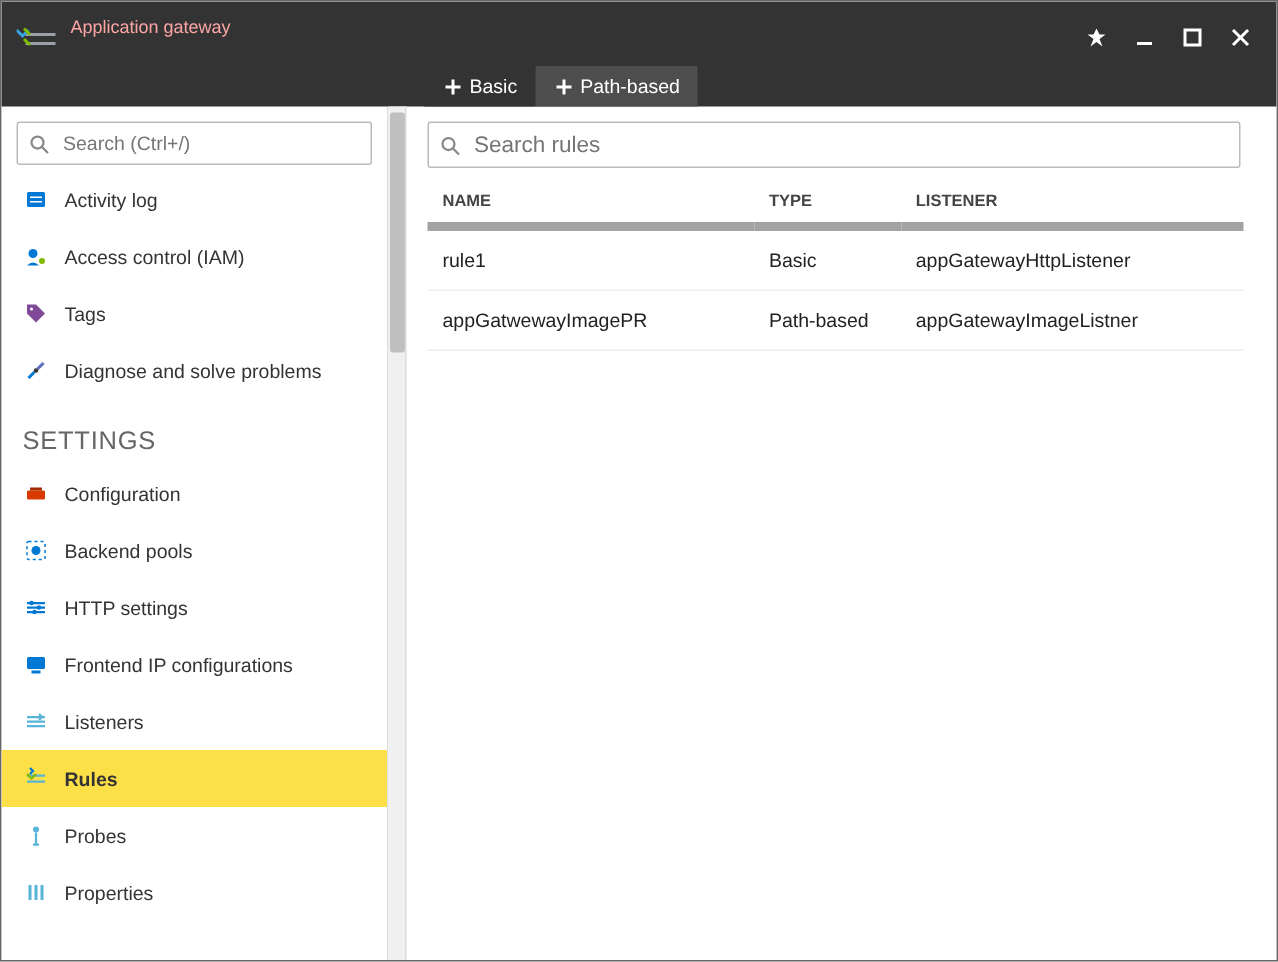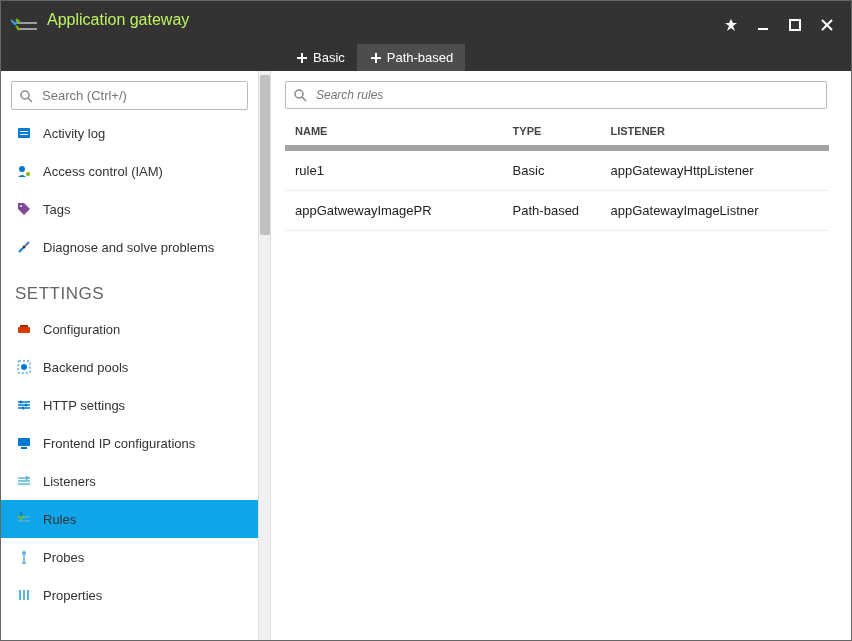--- a/index.html
+++ b/index.html
@@ -1,40 +1,40 @@
 <!DOCTYPE html>
 <html><head>
   <meta charset="utf-8">
   <style>
     * { margin: 0; padding: 0; box-sizing: border-box; font-family: "Segoe UI", Arial, sans-serif; }
     body { background: #fff; width: 852px; height: 641px; border: 1px solid #666; overflow: hidden; }
     .titlebar { background: #333; color: #fff; height: 70px; display: flex; align-items: flex-start; padding-top: 8px; position: relative; }
     .title-icon { margin: 6px 8px 0 10px; display: flex; align-items: center; }
     .title-text { flex: 1; }
     .title-main { font-size: 18px; font-weight: 400; color: #fff; }
-    .title-sub { font-size: 16px; color: #bef264; margin-top: 2px; }
+    .title-sub { font-size: 12px; color: #fca5a5; margin-top: 2px; }
     .title-controls { display: flex; gap: 8px; padding-right: 12px; padding-top: 4px; }
     .title-control { width: 24px; height: 24px; display: flex; align-items: center; justify-content: center; cursor: pointer; color: #fff; }
     .toolbar-tabs { position: absolute; bottom: 0; left: 282px; display: flex; }
     .toolbar-tab { display: flex; align-items: center; gap: 4px; padding: 6px 12px; font-size: 13px; color: #fff; cursor: pointer; background: #333; }
     .toolbar-tab.active { background: #4d4d4d; }
     .body-row { display: flex; height: 571px; }
     .sidebar { width: 258px; border-right: 1px solid #ddd; overflow-y: auto; background: #fff; }
     .sidebar-scroll { width: 12px; background: #f0f0f0; border-right: 1px solid #ddd; position: relative; }
     .sidebar-scroll-thumb { position: absolute; width: 10px; left: 1px; top: 4px; height: 160px; background: #c0c0c0; border-radius: 2px; }
     .sidebar-search { margin: 10px 10px 4px 10px; position: relative; }
     .sidebar-search input { width: 100%; padding: 6px 8px 6px 30px; font-size: 13px; color: #666; border: 1px solid #bbb; border-radius: 2px; }
     .sidebar-search .icon { position: absolute; left: 8px; top: 50%; transform: translateY(-50%); color: #888; }
     .nav-item { display: flex; align-items: center; padding: 10px 14px; font-size: 13px; color: #333; cursor: pointer; gap: 10px; }
-    .nav-item.selected { background: #0ea5e9; }
+    .nav-item.selected { background: #fde047; font-weight: bold; }
     .nav-icon { width: 18px; height: 18px; display: flex; align-items: center; justify-content: center; }
     .section-header { font-size: 17px; letter-spacing: 0.5px; color: #666; font-weight: 400; padding: 18px 2px 6px 14px; }
     .main { flex: 1; background: #fff; padding: 0; }
     .main-search { margin: 10px 24px 6px 14px; position: relative; }
-    .main-search input { width: 100%; padding: 6px 10px 6px 30px; font-size: 12px; font-style: italic; color: #666; border: 1px solid #bbb; border-radius: 2px; }
+    .main-search input { width: 100%; padding: 6px 10px 6px 30px; font-size: 15px; color: #666; border: 1px solid #bbb; border-radius: 2px; }
     .main-search .icon { position: absolute; left: 8px; top: 50%; transform: translateY(-50%); color: #888; }
     .rules-table { width: calc(100% - 36px); margin: 8px 22px 0 14px; border-collapse: collapse; }
     .rules-table th { text-align: left; font-size: 11px; font-weight: 600; color: #444; padding: 8px 10px; border-bottom: 6px solid #a3a3a3; margin-top: 38px; }
     .rules-table td { font-size: 13px; color: #222; padding: 12px 10px; border-bottom: 1px solid #eee; }
     svg { display: block; }
   </style>
 </head>
 <body>
 
 <div class="titlebar">

